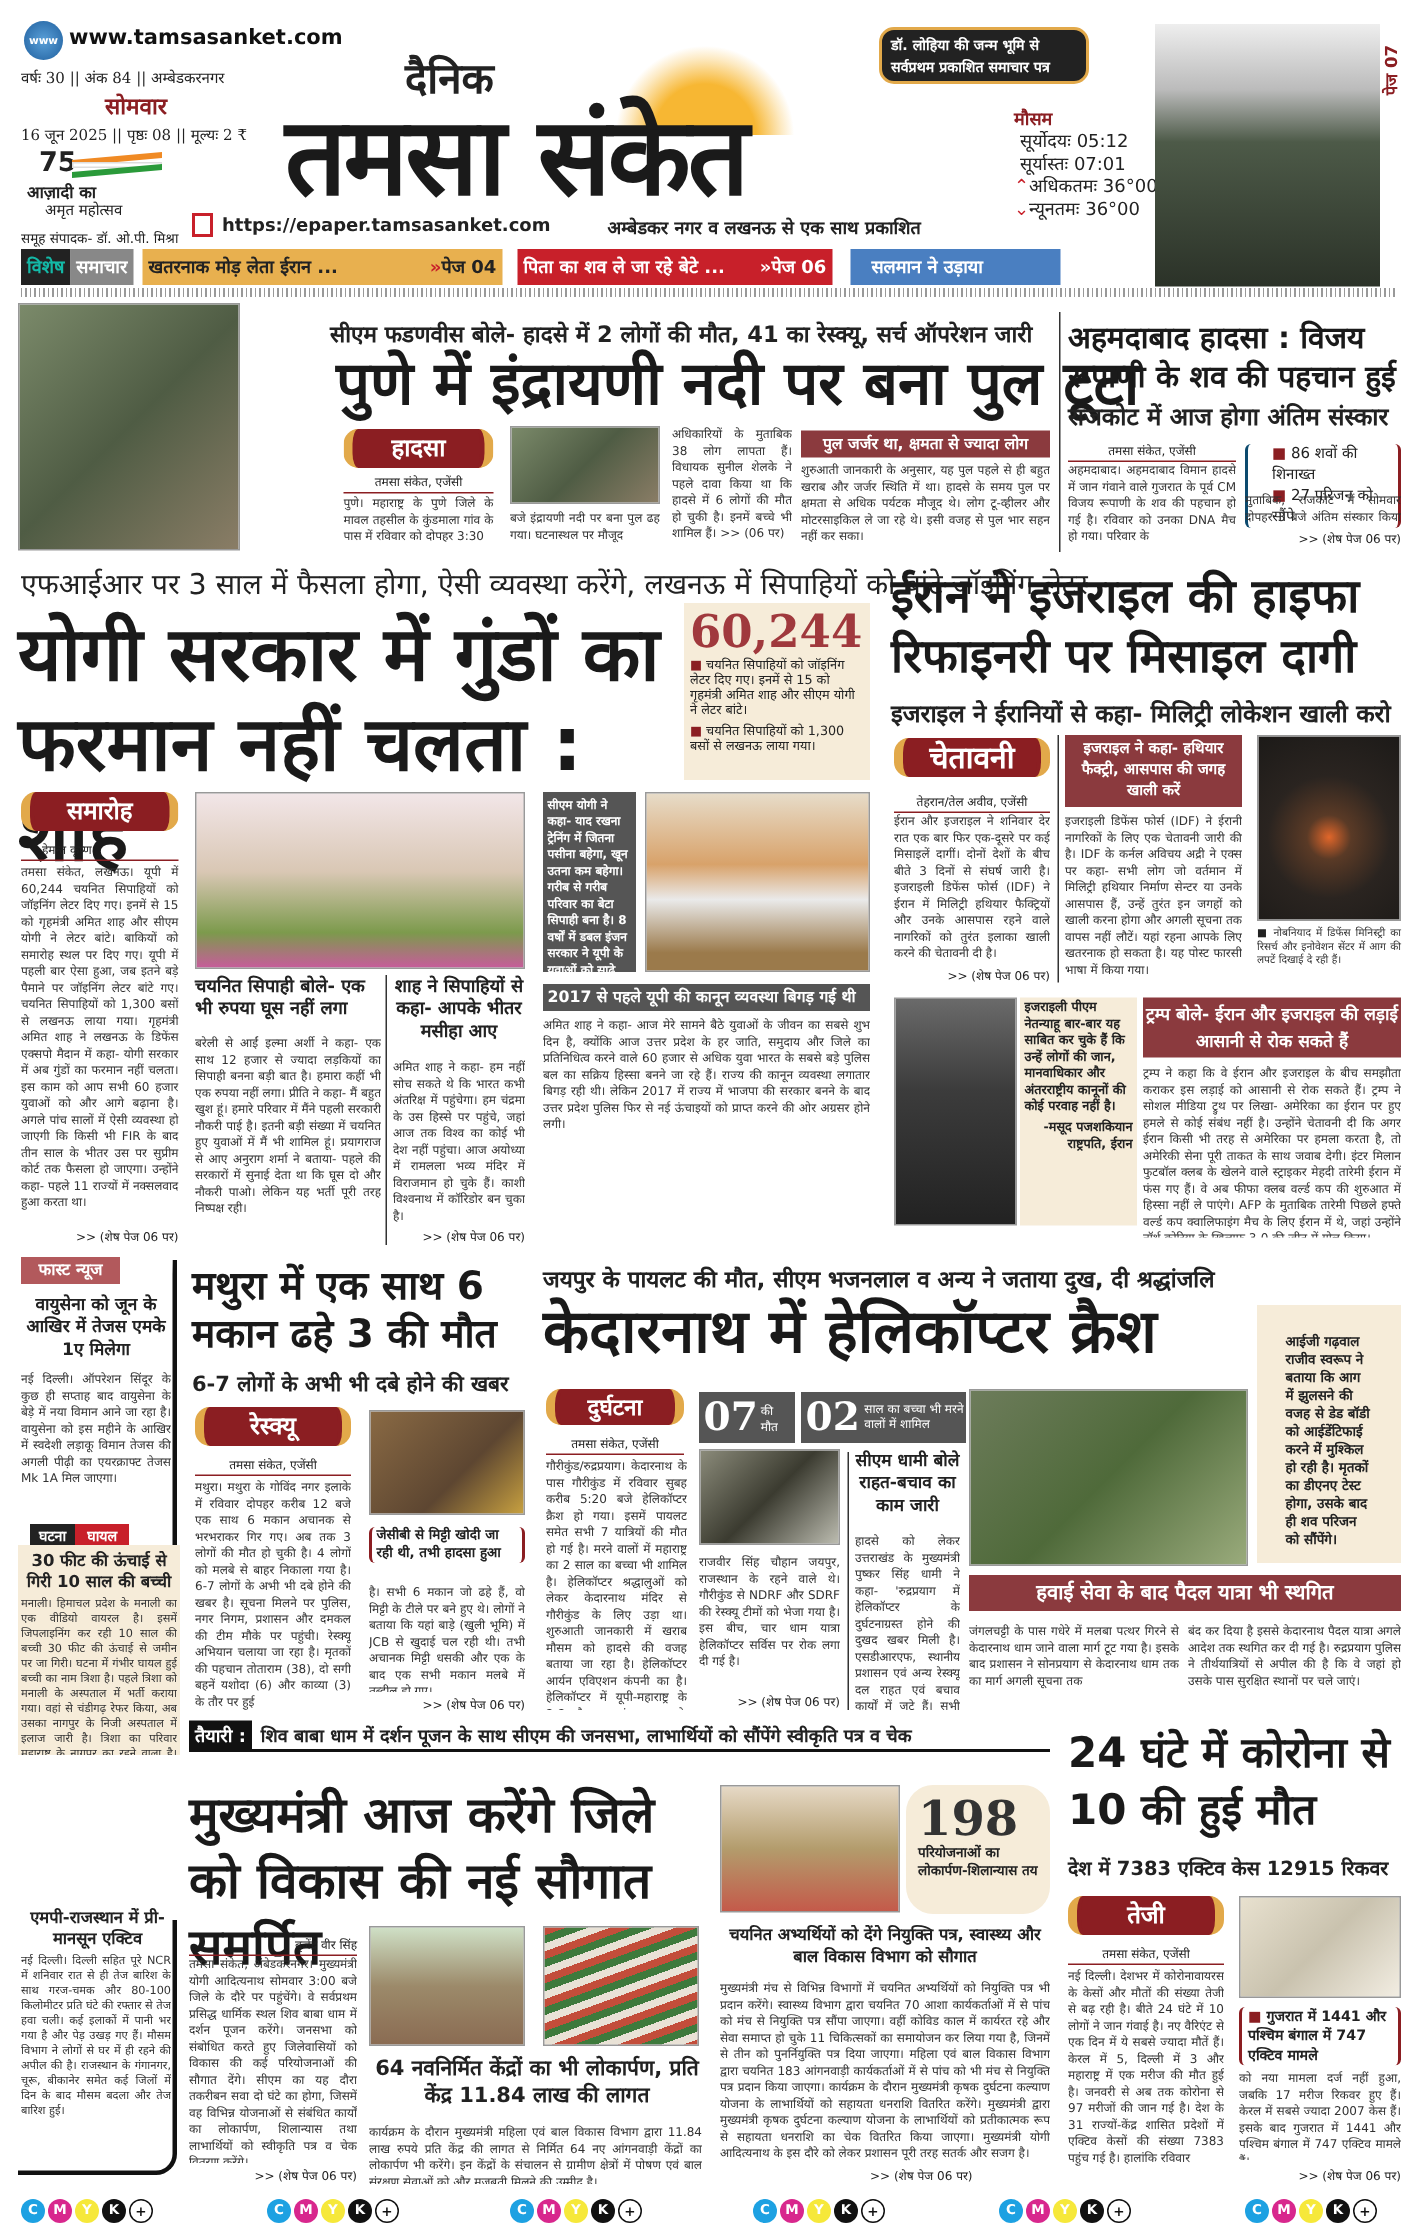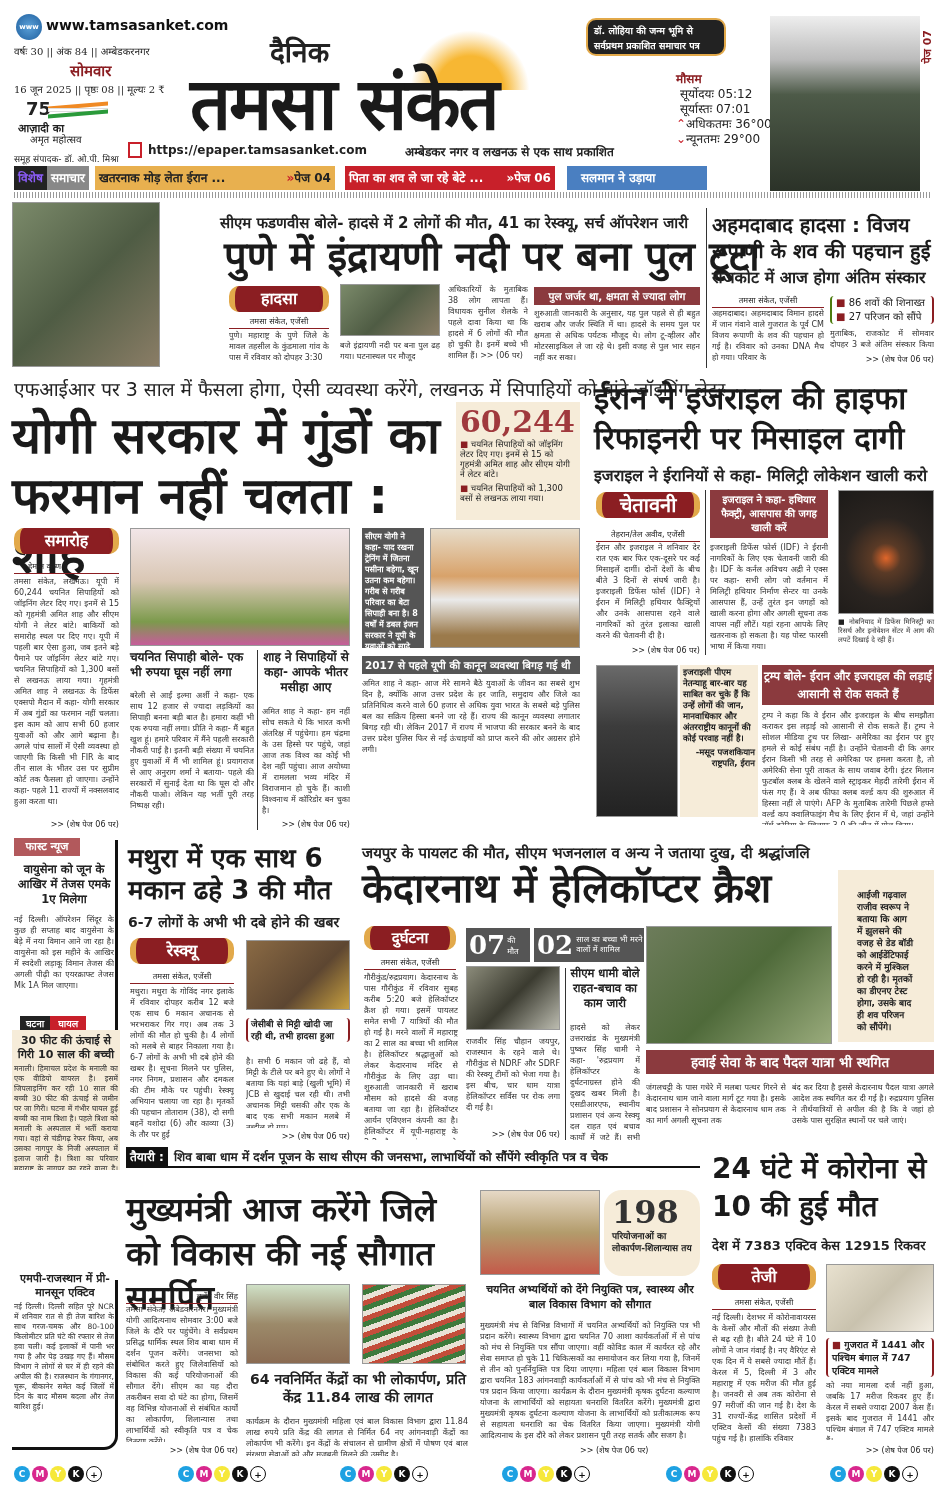--- a/index.html
+++ b/index.html
@@ -47,28 +47,28 @@
 
   <div class="abs" style="left:586px;top:18px;width:140px;height:38px;background:#222;color:#fff;border-radius:10px;border:2px solid #e2a94a;padding:3px 6px;font-size:9.5px;line-height:15px;font-weight:bold">
     <div>डॉ. लोहिया की जन्म भूमि से</div>
     <div>सर्वप्रथम प्रकाशित समाचार पत्र</div>
   </div>
   <div class="abs" style="left:676px;top:72px;font-size:12px;line-height:15px">
     <div style="color:#8b1e22;font-weight:bold">मौसम</div>
     <div style="padding-left:4px">सूर्योदयः 05:12</div>
     <div style="padding-left:4px">सूर्यास्तः 07:01</div>
     <div><span style="color:#c8202a">⌃</span><span>अधिकतमः 36°00</span></div>
-    <div><span style="color:#c8202a">⌄</span><span>न्यूनतमः 29°00</span></div>
+    <div><span style="color:#c8202a">⌄</span><span>न्यूनतमः 36°00</span></div>
   </div>
   <div class="abs photo" style="left:770px;top:16px;width:150px;height:175px;background:linear-gradient(180deg,#eee 0%,#bbb 25%,#4d5a48 45%,#2b3228 100%);border:none"></div>
   <div class="abs" style="left:920px;top:30px;font-size:11px;font-weight:bold;color:#8b1e22;writing-mode:vertical-rl;transform:rotate(180deg)">पेज 07</div>
 </div>
 
 <div class="abs" style="left:14px;top:166px;width:760px;height:24px;display:flex;font-size:12px;font-weight:bold">
-  <div style="background:#222;color:#8b5cf6;padding:3px 4px">विशेष</div>
+  <div style="background:#222;color:#14b8a6;padding:3px 4px">विशेष</div>
   <div style="background:#888;color:#fff;padding:3px 4px">समाचार</div>
   <div style="background:#e8b04f;color:#222;width:240px;display:flex;justify-content:space-between;padding:3px 4px;margin-left:6px">
     <span>खतरनाक मोड़ लेता ईरान ...</span>
     <span><span style="color:#c8202a">»</span><span>पेज 04</span></span>
   </div>
   <div style="background:#c8202a;color:#fff;width:210px;display:flex;justify-content:space-between;padding:3px 4px;margin-left:10px">
     <span>पिता का शव ले जा रहे बेटे ...</span>
     <span>»<span>पेज 06</span></span>
   </div>
   <div style="background:#4a7fc1;color:#fff;width:140px;padding:3px 14px;margin-left:12px">
@@ -91,21 +91,21 @@
 <div class="abs redhead" style="left:534px;top:287px;width:166px;height:18px;font-size:10.5px;line-height:18px">पुल जर्जर था, क्षमता से ज्यादा लोग</div>
 <div class="abs small" style="left:534px;top:308px;width:166px;height:58px;overflow:hidden">शुरुआती जानकारी के अनुसार, यह पुल पहले से ही बहुत खराब और जर्जर स्थिति में था। हादसे के समय पुल पर क्षमता से अधिक पर्यटक मौजूद थे। लोग टू-व्हीलर और मोटरसाइकिल ले जा रहे थे। इसी वजह से पुल भार सहन नहीं कर सका।</div>
 
 <div class="vline" style="left:706px;top:208px;height:160px"></div>
 <div class="abs h1" style="left:712px;top:212px;width:226px;font-size:20px;line-height:26px">अहमदाबाद हादसा : विजय रूपाणी के शव की पहचान हुई</div>
 <div class="abs" style="left:712px;top:266px;font-size:16px;font-weight:bold">राजकोट में आज होगा अंतिम संस्कार</div>
 <div class="abs" style="left:712px;top:294px;width:112px">
     <div class="byline">तमसा संकेत, एजेंसी</div>
   </div>
 <div class="abs small" style="left:712px;top:308px;width:112px;height:58px;overflow:hidden">अहमदाबाद। अहमदाबाद विमान हादसे में जान गंवाने वाले गुजरात के पूर्व CM विजय रूपाणी के शव की पहचान हो गई है। रविवार को उनका DNA मैच हो गया। परिवार के</div>
-<div class="abs" style="left:830px;top:296px;width:104px;font-size:10px;line-height:14px;border-left:2px solid #4d7c0f;border-right:2px solid #8b1e22;border-radius:4px;padding-left:4px">
+<div class="abs" style="left:830px;top:296px;width:104px;font-size:10px;line-height:14px;border-left:2px solid #0c4a6e;border-right:2px solid #8b1e22;border-radius:4px;padding-left:16px">
   <div class="bullet">86 शवों की शिनाख्त</div>
   <div class="bullet">27 परिजन को सौंपे</div>
 </div>
 <div class="abs small" style="left:830px;top:328px;width:104px;height:24px;overflow:hidden">मुताबिक, राजकोट में सोमवार दोपहर 3 बजे अंतिम संस्कार किया जाएगा।</div>
 <div class="abs more" style="left:830px;top:353px;width:104px">&gt;&gt; (शेष पेज 06 पर)</div>
 
 <div class="abs" style="left:14px;top:376px;font-size:19px;font-weight:normal;white-space:nowrap">एफआईआर पर 3 साल में फैसला होगा, ऐसी व्यवस्था करेंगे, लखनऊ में सिपाहियों को बांटे जॉइनिंग लेटर</div>
 <div class="abs h1" style="left:12px;top:406px;width:440px;font-size:50px;line-height:60px">योगी सरकार में गुंडों का फरमान नहीं चलता : शाह</div>
 <div class="abs" style="left:456px;top:402px;width:124px;height:118px;background:#f6ecd9;padding:3px 4px">
   <div class="serif" style="font-size:30px;font-weight:bold;color:#a0393d;line-height:34px">60,244</div>

